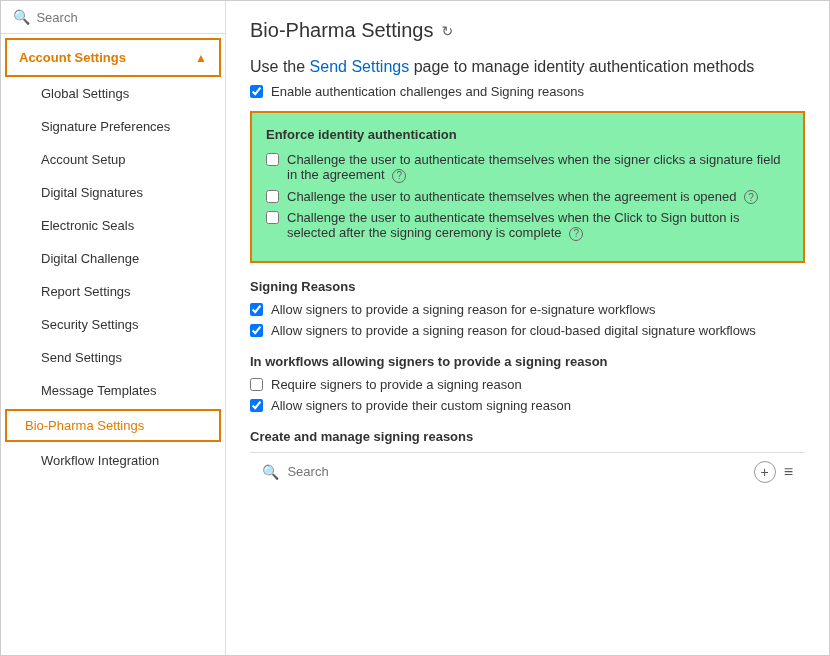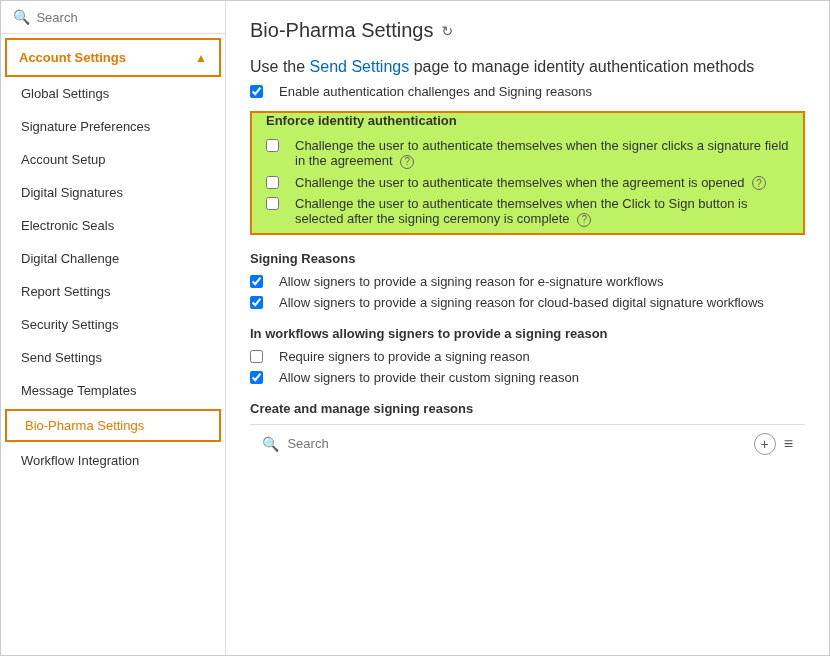--- a/index.html
+++ b/index.html
@@ -73,20 +73,21 @@
     .nav-group-header .chevron {
       font-size: 12px;
       color: #e07b00;
     }
     .nav-item {
       padding: 9px 12px 9px 20px;
       font-size: 13px;
       color: #333;
       cursor: pointer;
       border-bottom: none;
+      margin-left: 20px;
     }
     .nav-item.active {
       color: #e07b00;
       border: 2px solid #e07b00;
       margin: 2px 4px;
       padding: 7px 10px 7px 18px;
       font-weight: 500;
     }
     
     .main-content {
@@ -114,33 +115,33 @@
       color: #333;
       margin-bottom: 8px;
     }
     .intro-text a {
       color: #0066cc;
       text-decoration: none;
     }
     .checkbox-row {
       display: flex;
       align-items: flex-start;
-      gap: 16px;
+      gap: 8px;
       margin-bottom: 6px;
       font-size: 13px;
       color: #333;
     }
     .checkbox-row input[type="checkbox"] {
       margin-top: 1px;
       flex-shrink: 0;
     }
     .highlight-box {
-      background: #bef264;
+      background: #86efac;
       border: 2px solid #e07b00;
-      padding: 0 14px;
+      padding: 14px 14px;
       margin: 12px 0;
     }
     .highlight-box-title {
       font-weight: 700;
       font-size: 13px;
       color: #333;
       margin-bottom: 10px;
     }
     .section-title {
       font-weight: 700;

